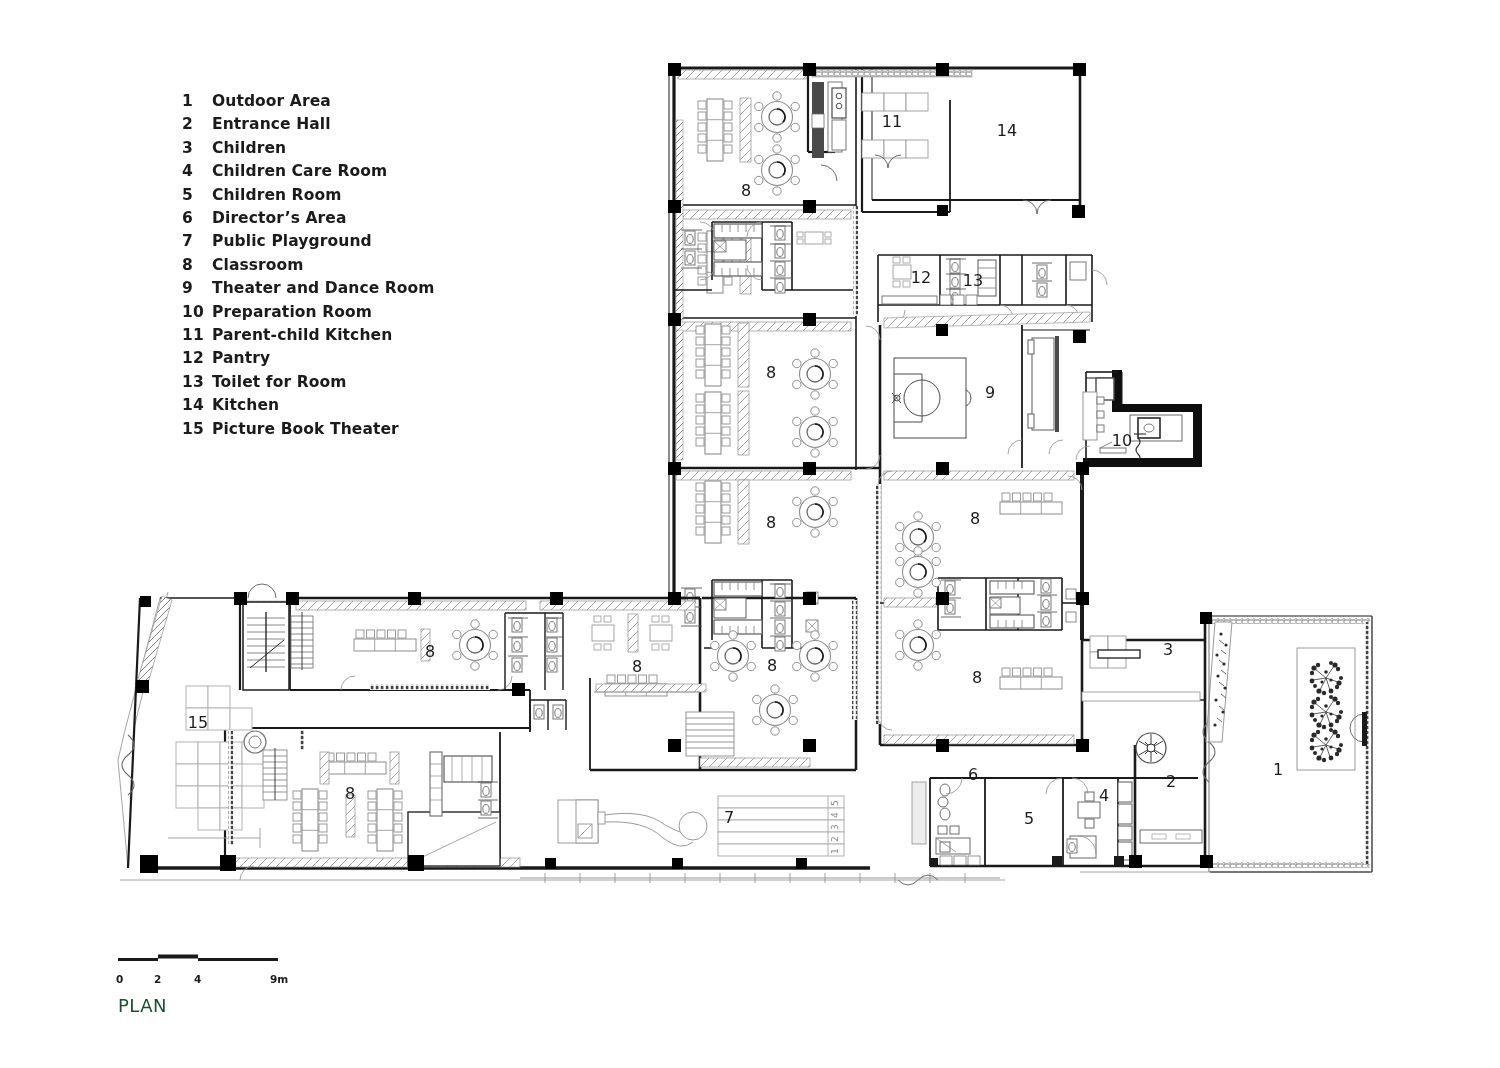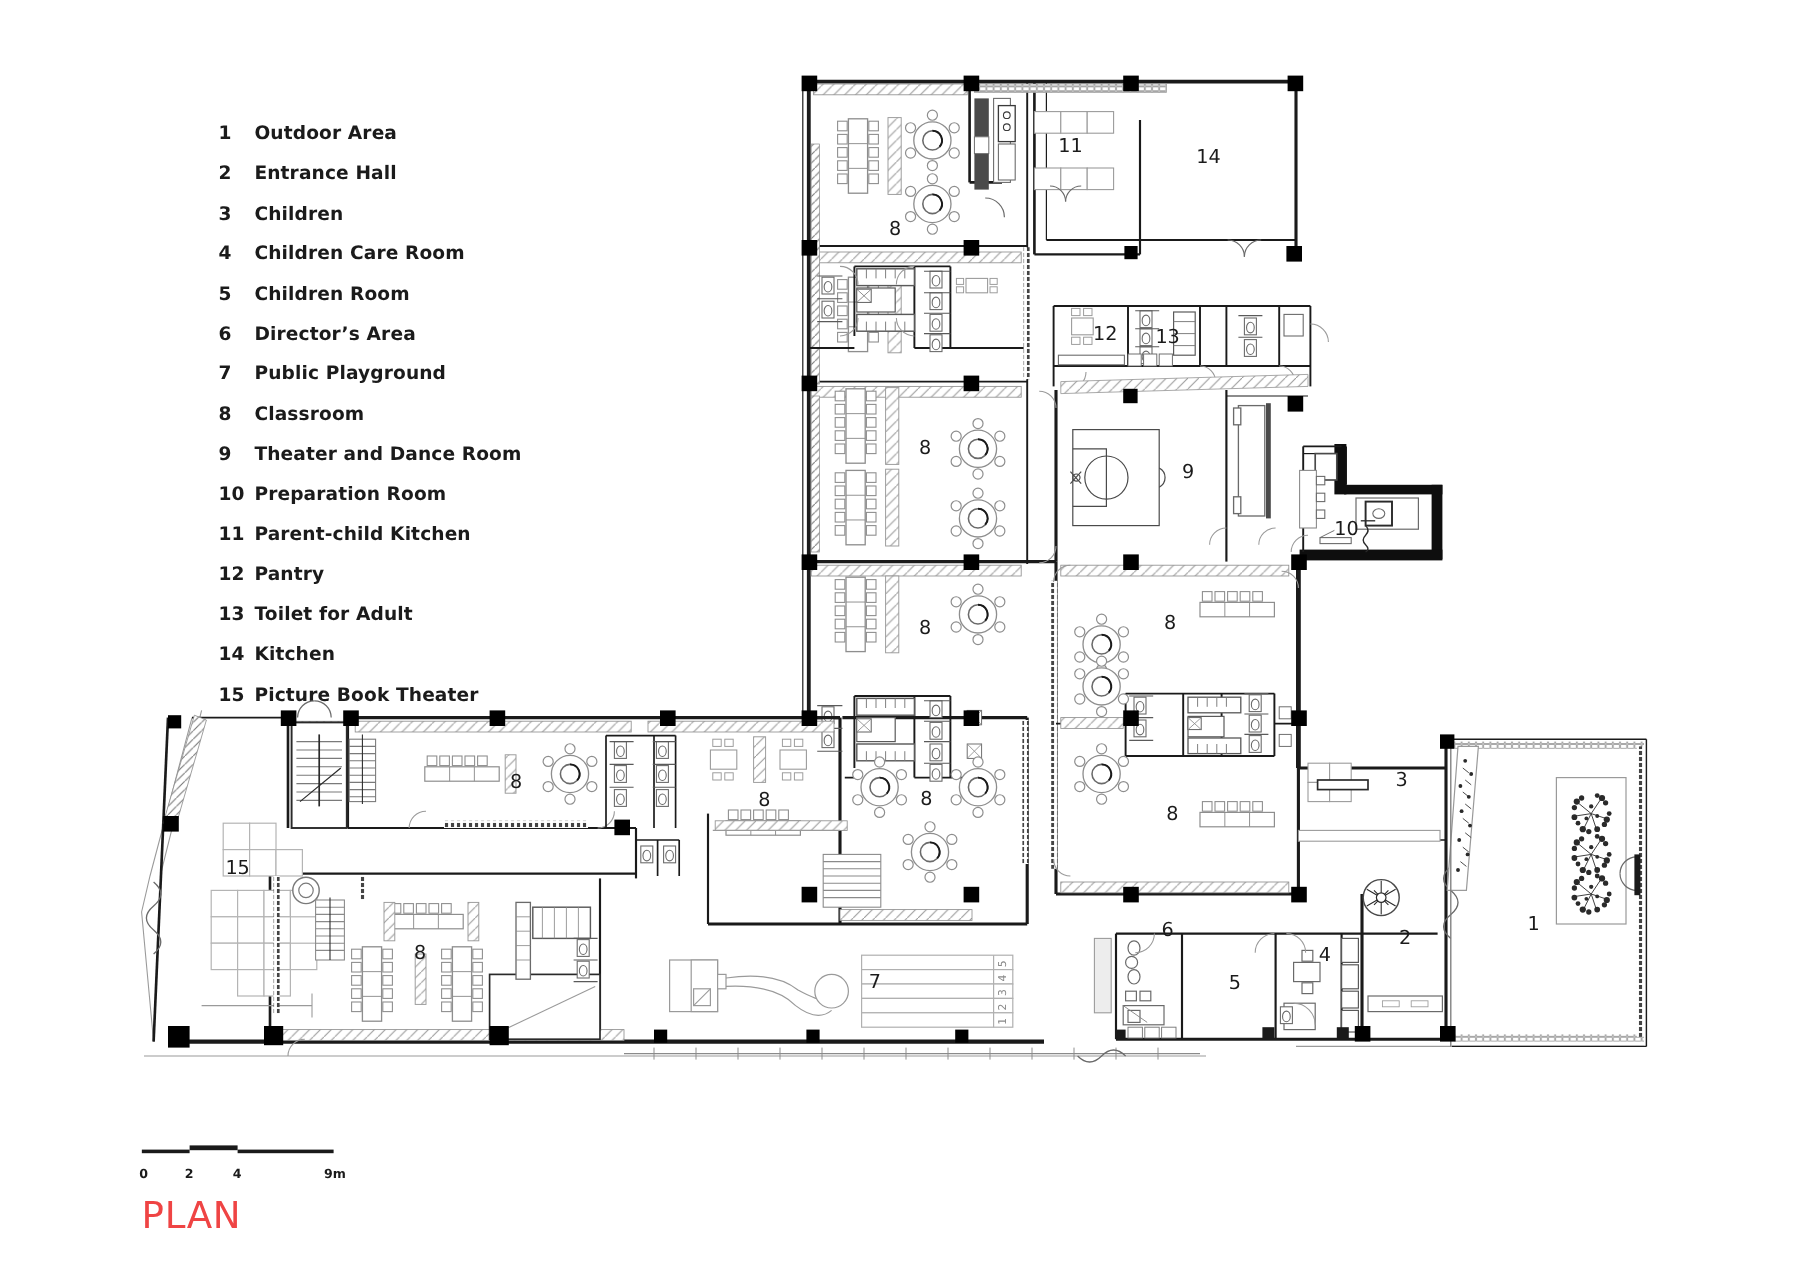--- a/index.html
+++ b/index.html
@@ -11,32 +11,32 @@
   }
   #legend{
     position:absolute;left:182px;top:90px;width:320px;
   }
   #legend .row{
     display:flex;align-items:baseline;
     font-size:15.5px;font-weight:700;letter-spacing:0.1px;
     line-height:23.4px;color:#1b1b1b;
   }
   #legend .num{width:30px;flex:0 0 30px;text-align:left;}
-  #legend .lab{flex:1 1 auto;white-space:nowrap;margin-top:10px;}
+  #legend .lab{flex:1 1 auto;white-space:nowrap;}
 
   #plan-svg{position:absolute;left:0;top:0;width:1500px;height:1068px;}
 
   #scalebar-wrap{position:absolute;left:118px;top:952px;}
   #scalebar-labels{position:relative;width:190px;height:16px;margin-top:2px;}
   #scalebar-labels span{
     position:absolute;font-size:10.5px;font-weight:700;color:#1b1b1b;
   }
   #title-plan{
     position:absolute;left:118px;top:995px;
-    font-size:31px;font-weight:400;letter-spacing:0.5px;color:#ef4444;
+    font-size:18px;font-weight:400;letter-spacing:0.5px;color:#14532d;
   }
   .rm{font-size:16px;font-weight:400;fill:#1b1b1b;font-family:"DejaVu Sans","Liberation Sans",sans-serif;}
   .track-num{font-size:9px;fill:#8a8a8a;font-family:"DejaVu Sans","Liberation Sans",sans-serif;}
 </style>
 </head>
 <body>
 
 <div id="legend">
     <div class="row">
       <span class="num">1</span>
@@ -81,21 +81,21 @@
     <div class="row">
       <span class="num">11</span>
       <span class="lab">Parent-child Kitchen</span>
     </div>
     <div class="row">
       <span class="num">12</span>
       <span class="lab">Pantry</span>
     </div>
     <div class="row">
       <span class="num">13</span>
-      <span class="lab">Toilet for Adult</span>
+      <span class="lab">Toilet for Room</span>
     </div>
     <div class="row">
       <span class="num">14</span>
       <span class="lab">Kitchen</span>
     </div>
     <div class="row">
       <span class="num">15</span>
       <span class="lab">Picture Book Theater</span>
     </div>
   </div>

